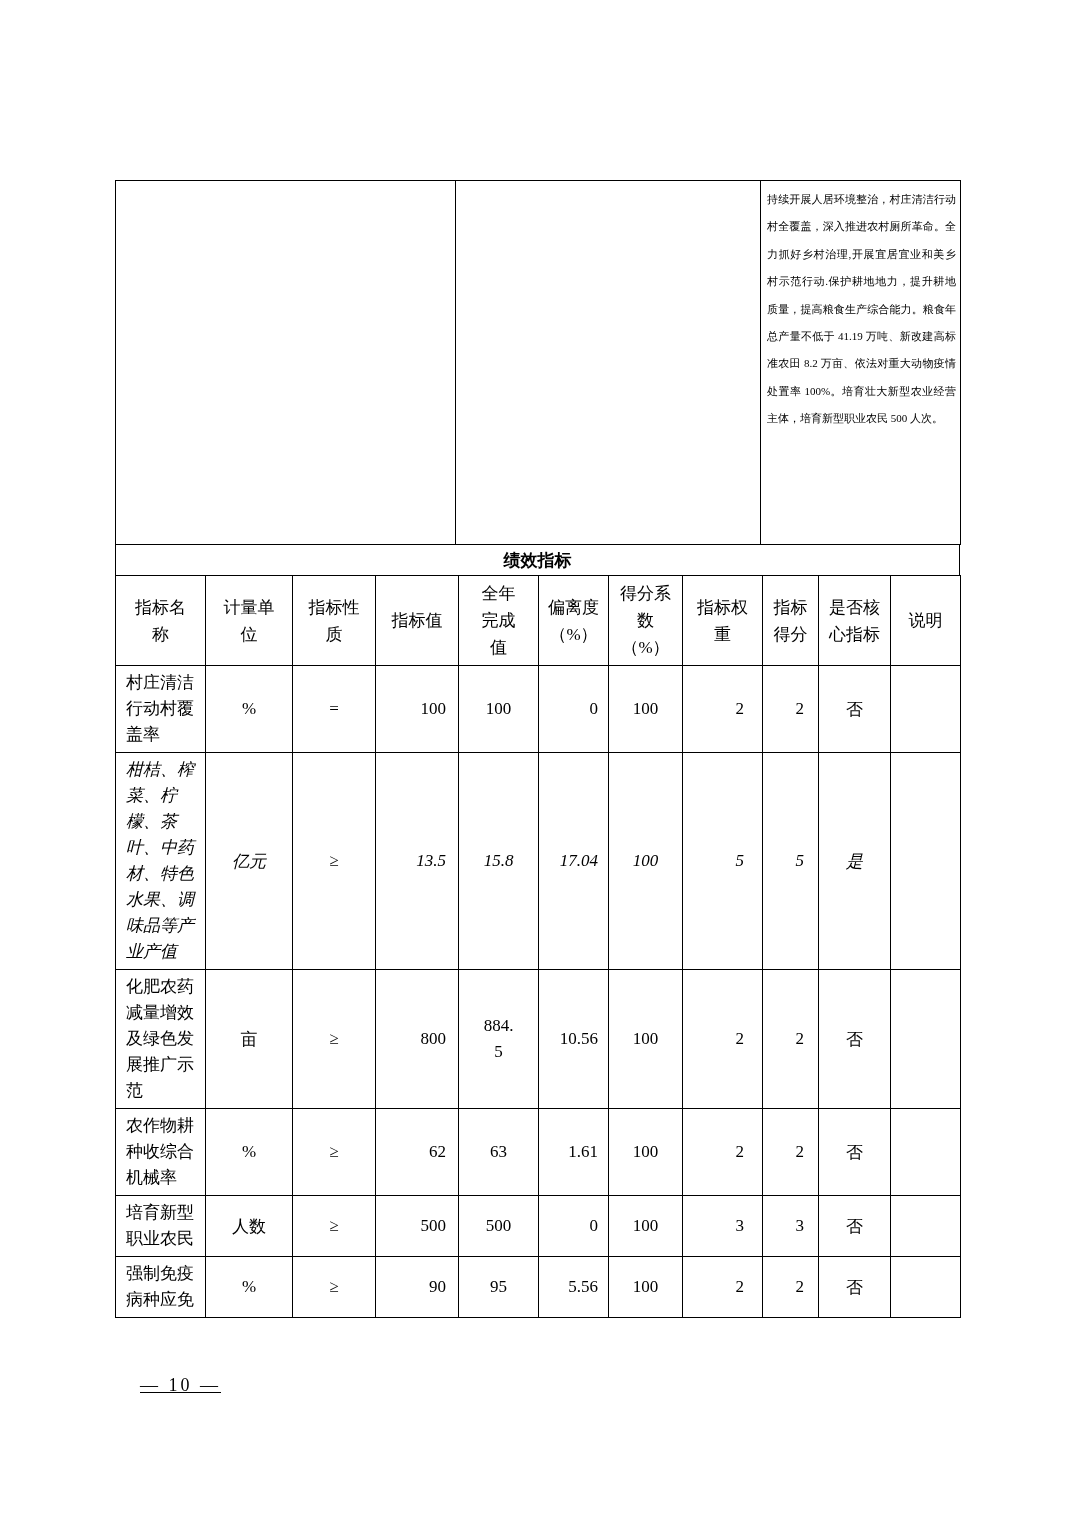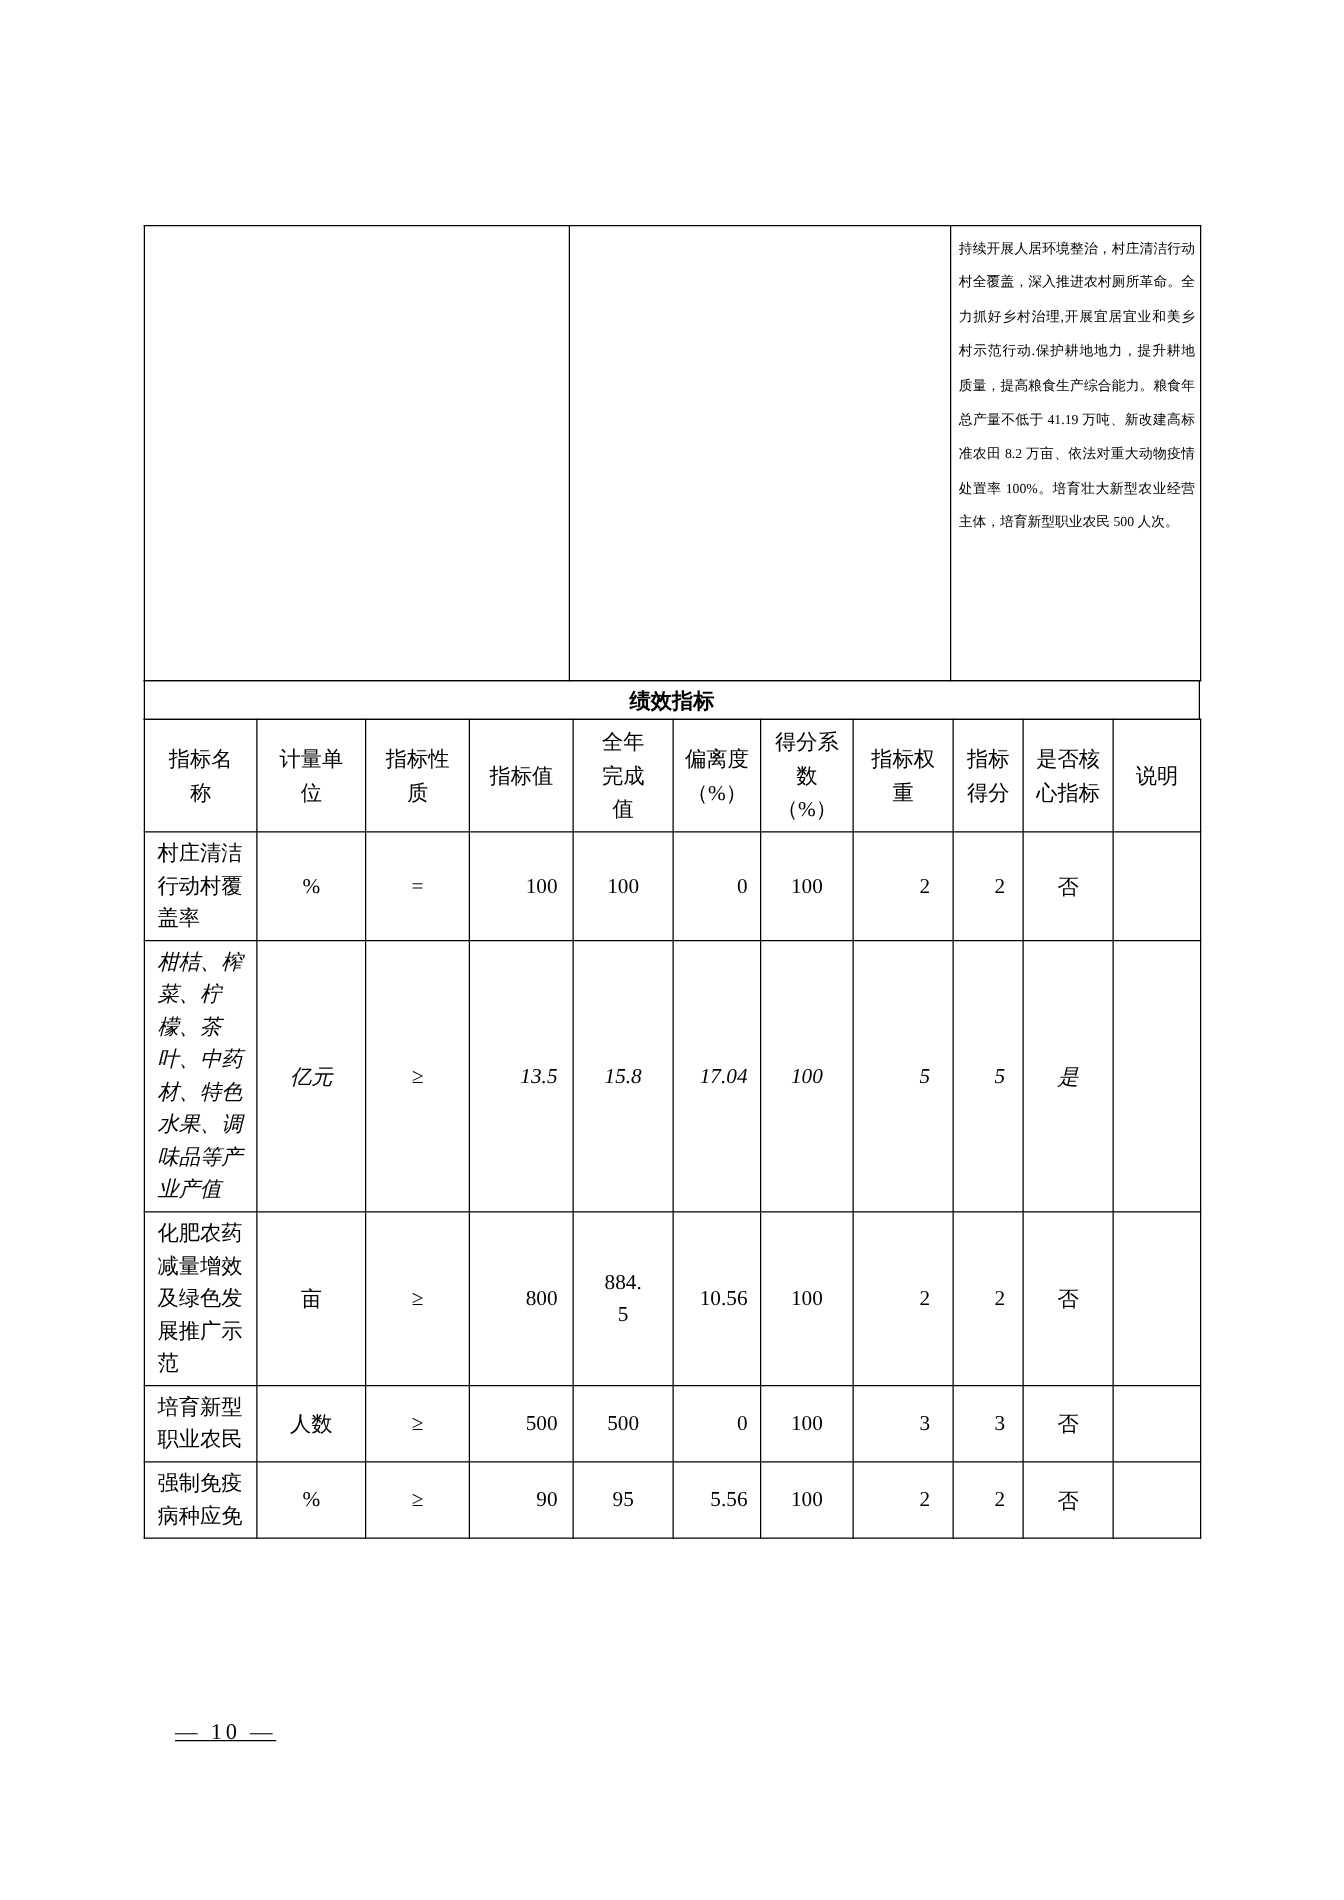--- a/index.html
+++ b/index.html
@@ -181,20 +181,33 @@
           <td class="c3">≥</td>
           <td class="c4">800</td>
           <td class="c5">884.5</td>
           <td class="c6">10.56</td>
           <td class="c7">100</td>
           <td class="c8">2</td>
           <td class="c9">2</td>
           <td class="c10">否</td>
           <td class="c11"></td>
         </tr>
+        <tr style="height: 85px;">
+          <td class="c1">农作物耕种收综合机械率</td>
+          <td class="c2">%</td>
+          <td class="c3">≥</td>
+          <td class="c4">62</td>
+          <td class="c5">63</td>
+          <td class="c6">1.61</td>
+          <td class="c7">100</td>
+          <td class="c8">2</td>
+          <td class="c9">2</td>
+          <td class="c10">否</td>
+          <td class="c11"></td>
+        </tr>
         <tr style="height: 56px;">
           <td class="c1">培育新型职业农民</td>
           <td class="c2">人数</td>
           <td class="c3">≥</td>
           <td class="c4">500</td>
           <td class="c5">500</td>
           <td class="c6">0</td>
           <td class="c7">100</td>
           <td class="c8">3</td>
           <td class="c9">3</td>

